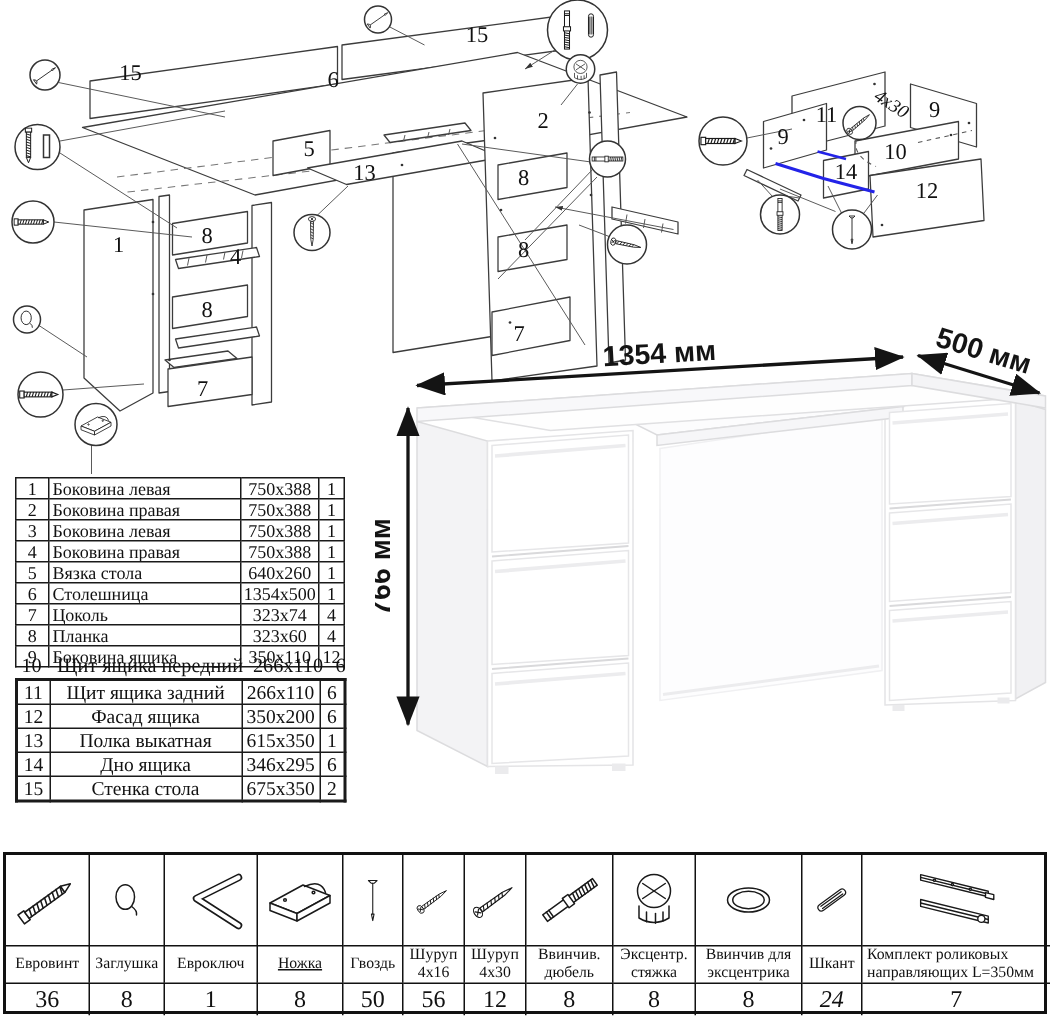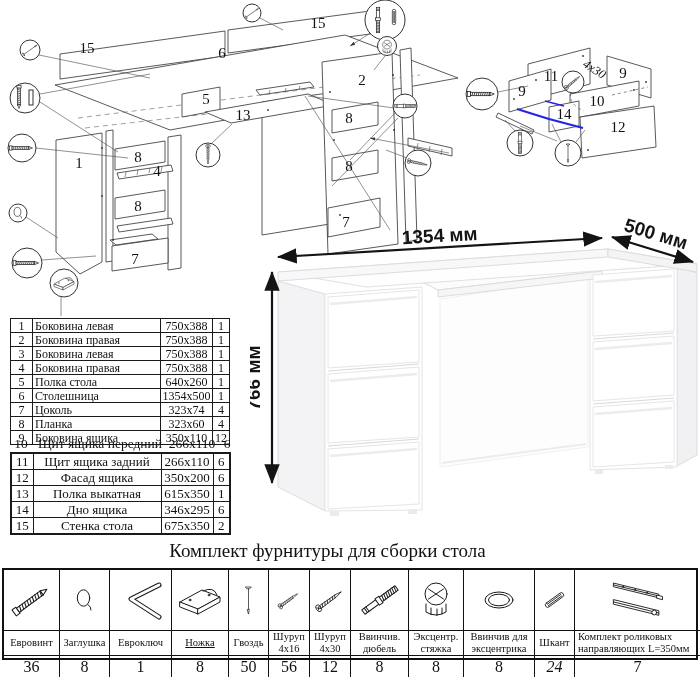--- a/index.html
+++ b/index.html
@@ -25,21 +25,21 @@
   .pt td.c{text-align:center;padding:0;}
   #pt1{top:318px;}
   #pt2{top:452px;border:2px solid #1a1a1a;}
   #pt2 td{font-size:13px;height:15px;text-align:center;}
   #row10{position:absolute;top:436px;left:8px;width:228px;height:16px;display:grid;
          grid-template-columns:26px 132px 52px 18px;font-size:13.5px;line-height:1;
          align-items:center;white-space:nowrap;}
   #row10 div{text-align:center;}
   
   #hw-title{position:absolute;top:540px;left:0;width:655px;text-align:center;font-size:19px;}
-  #hw{position:absolute;left:2px;top:568px;width:696px;height:92px;display:grid;
+  #hw{position:absolute;left:2px;top:568px;width:696px;height:108px;display:grid;
       grid-template-rows:60px 25px 23px;border:2px solid #111;box-sizing:border-box;background:#fff;}
   .hw-cell{border-right:1px solid #111;display:flex;align-items:center;justify-content:center;
            overflow:hidden;box-sizing:border-box;}
   .hw-cell.last{border-right:none;}
   .hw-name{border-top:1px solid #111;font-size:10.5px;line-height:1.12;text-align:center;padding:1px 1px;}
   .hw-name.left{text-align:left;justify-content:flex-start;padding-left:3px;}
   .hw-qty{border-top:1px solid #111;font-size:16px;}
 </style>
 </head>
 <body>
@@ -379,21 +379,21 @@
           <td class="c">1</td>
         </tr>
         <tr>
           <td class="c">4</td>
           <td>Боковина правая</td>
           <td class="c">750x388</td>
           <td class="c">1</td>
         </tr>
         <tr>
           <td class="c">5</td>
-          <td>Полка стола</td>
+          <td>Вязка стола</td>
           <td class="c">640x260</td>
           <td class="c">1</td>
         </tr>
         <tr>
           <td class="c">6</td>
           <td>Столешница</td>
           <td class="c">1354x500</td>
           <td class="c">1</td>
         </tr>
         <tr>
@@ -458,21 +458,20 @@
         </tr>
         <tr>
           <td class="c">15</td>
           <td>Стенка стола</td>
           <td class="c">675x350</td>
           <td class="c">2</td>
         </tr>
       </tbody>
 </table>
 
-<div id="hw-title">Комплект фурнитуры для сборки стола</div>
 <div id="hw" style="grid-template-columns: 56px 50px 62px 57px 40px 41px 41px 58px 55px 71px 40px 125px;">
       <div class="hw-cell" style="grid-area: 1 / 1;">
         <svg width="54" height="54" viewBox="0 0 54 54" stroke="#1a1a1a" fill="#fff" stroke-width="1" stroke-linejoin="round" stroke-linecap="round">
           <use href="#sym-confirmat" width="44" height="14" transform="translate(27,27) rotate(-36) scale(1.05) translate(-22,-7)"></use>
         </svg>
       </div>
       <div class="hw-cell hw-name" style="grid-area: 2 / 1;">Евровинт</div>
       <div class="hw-cell hw-qty" style="grid-area: 3 / 1;">36</div>
       <div class="hw-cell" style="grid-area: 1 / 2;">
         <svg width="54" height="54" viewBox="0 0 54 54" stroke="#1a1a1a" fill="#fff" stroke-width="1" stroke-linejoin="round" stroke-linecap="round">

